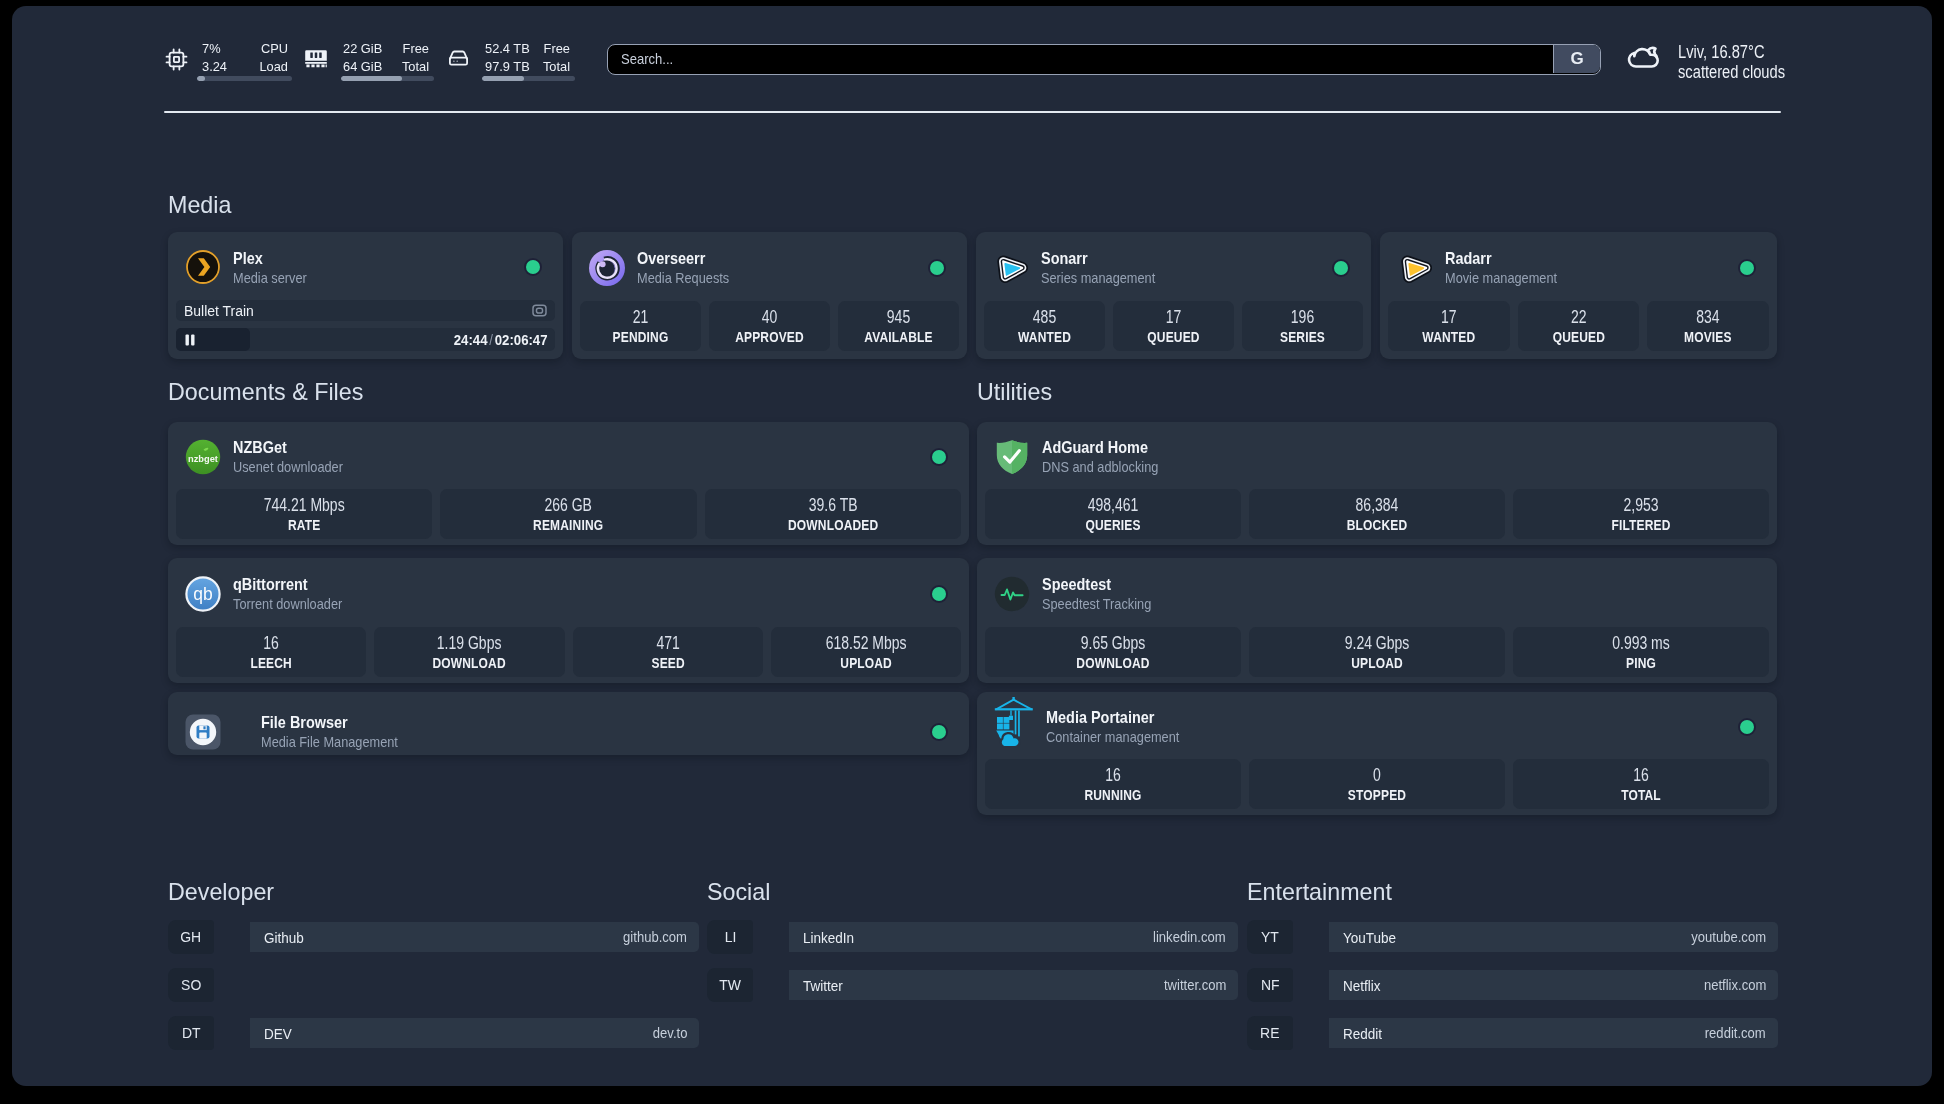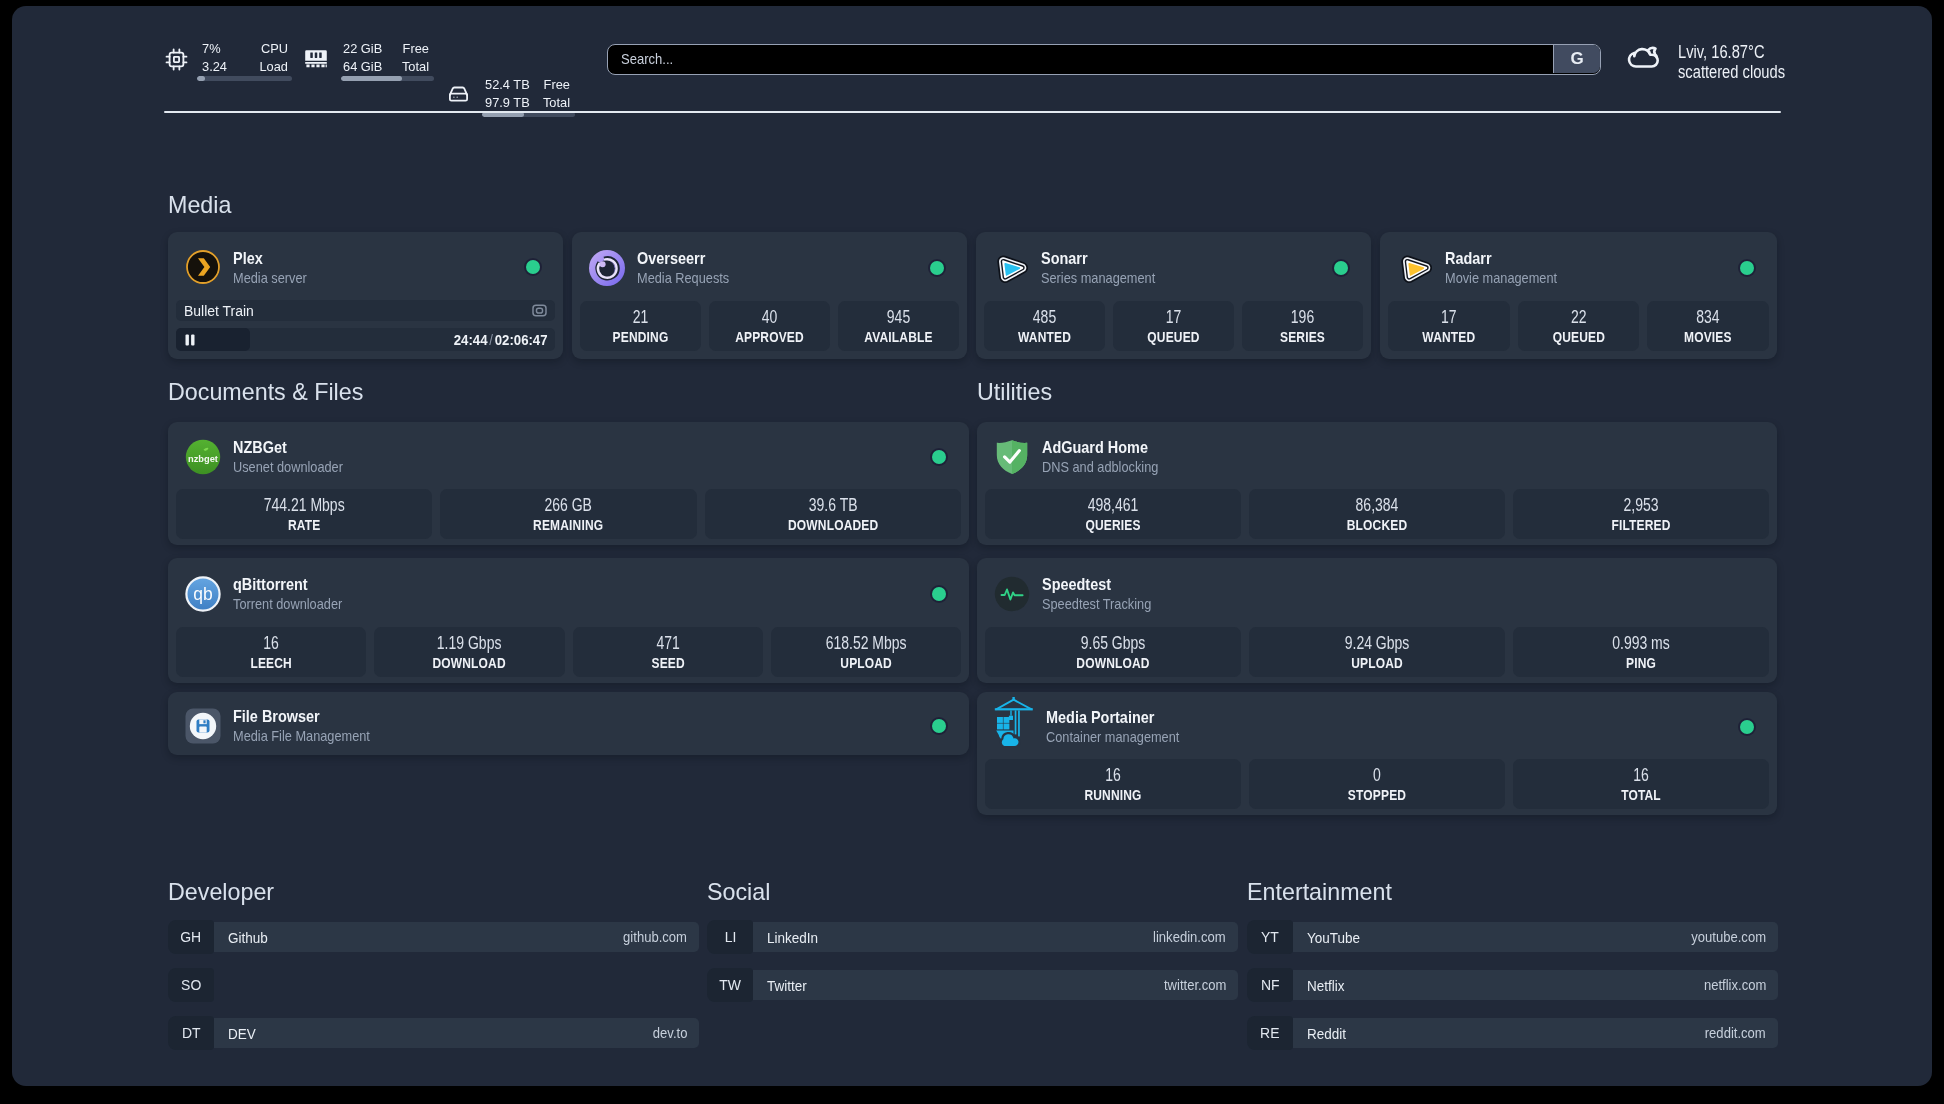--- a/index.html
+++ b/index.html
@@ -55,21 +55,21 @@
 
 .prow1 { height:21px; background:#232d3b; border-radius:5px; flex:none;
   display:flex; align-items:center; padding:0 8px; margin-bottom:7px; }
 .prow1 .bt { font-size:15.5px; color:#eef2f7; flex:1; transform:scaleX(0.9); transform-origin:0 50%; }
 .prow2 { height:23px; background:#232d3b; border-radius:5px; flex:none;
   display:flex; align-items:center; }
 .ppill { width:74px; height:23px; background:#192230; border-radius:5px;
   display:flex; align-items:center; padding-left:9px; }
 .ptime { margin-left:auto; padding-right:8px; font-size:15px; font-weight:bold; color:#eef2f7; transform:scaleX(0.88); transform-origin:100% 50%; }
 .ptime .sl { color:#8a94a5; font-weight:normal; padding:0 2px; }
-.bm { position:absolute; height:34px; width:531px; display:flex; }
+.bm { position:absolute; height:34px; width:531px; display:flex;gap:36px; }
 .bm .ab { width:46px; flex:none; background:#1c2532; border-radius:8px 4px 4px 8px;
   display:flex; align-items:center; justify-content:center;
   font-size:15.5px; color:#e2e8f0; }
 .bm .ab span { transform:scaleX(0.9); }
 .bm .pill { flex:1; margin:2px 0; background:#2c3746; border-radius:0 5px 5px 0;
   display:flex; align-items:center; padding:0 12px 0 14px; }
 .bm .nm { flex:1; font-size:15px; color:#e9eef4; transform:scaleX(0.9); transform-origin:0 50%; }
 .bm .url { font-size:14.5px; color:#c6cfdb; transform:scaleX(0.9); transform-origin:100% 50%; }
 </style>
 </head>
@@ -102,21 +102,21 @@
   </svg>
   <div class="rvals" style="left:39px;">22 GiB
 64 GiB</div>
   <div class="rlabs" style="left:39px; width:86px;">Free
 Total</div>
   <div class="pb" style="left:37px; top:37px; width:93px;">
         <i style="width:61px;"></i>
       </div>
 </div>
 
-<div class="rgrp" style="left:435px; width:132px;margin-top:36px;">
+<div class="rgrp" style="left:435px; width:132px;">
   <svg class="rico" width="23" height="21" viewBox="0 0 24 22" fill="none" stroke="#eef2f8" stroke-width="1.9" stroke-linecap="round" stroke-linejoin="round" style="top:8px;">
     <path d="M3 12.5 L5.9 5.8 Q6.4 4.7 7.6 4.7 L16.4 4.7 Q17.6 4.7 18.1 5.8 L21 12.5"></path>
     <rect x="3" y="11.2" width="18" height="7.3" rx="1.6"></rect>
     <circle cx="7.2" cy="14.8" r="0.6" fill="#eef2f8" stroke="none"></circle>
     <circle cx="10.6" cy="14.8" r="0.6" fill="#eef2f8" stroke="none"></circle>
   </svg>
   <div class="rvals" style="left:38px;">52.4 TB
 97.9 TB</div>
   <div class="rlabs" style="left:38px; width:85px;">Free
 Total</div>
@@ -343,21 +343,21 @@
           <div class="l">SEED</div>
         </div>
     <div class="stat">
           <div class="v">618.52 Mbps</div>
           <div class="l">UPLOAD</div>
         </div>
   </div>
 </div>
 
 <div class="card" style="left:156px; top:686px; width:801px; height:63px;">
-  <div class="chead" style="top:2px;">
+  <div class="chead" style="top:8px;gap:28px;">
     <svg class="cic" viewBox="0 0 36 36">
       <rect x="0.5" y="0.5" width="35" height="35" rx="7.5" fill="#4b5668"></rect>
       <circle cx="18" cy="18" r="13.2" fill="#f3f6fa"></circle>
       <rect x="11.5" y="11.5" width="13" height="13" rx="2" fill="#2f7dc4"></rect>
       <rect x="14.3" y="11.5" width="7.4" height="4.6" fill="#f3f6fa"></rect>
       <rect x="18.4" y="12.3" width="2.2" height="3" fill="#2f7dc4"></rect>
       <rect x="14.3" y="18.6" width="7.4" height="5.9" rx="0.8" fill="#f3f6fa"></rect>
     </svg>
     <div class="ct">
           <div class="t">File Browser</div>

